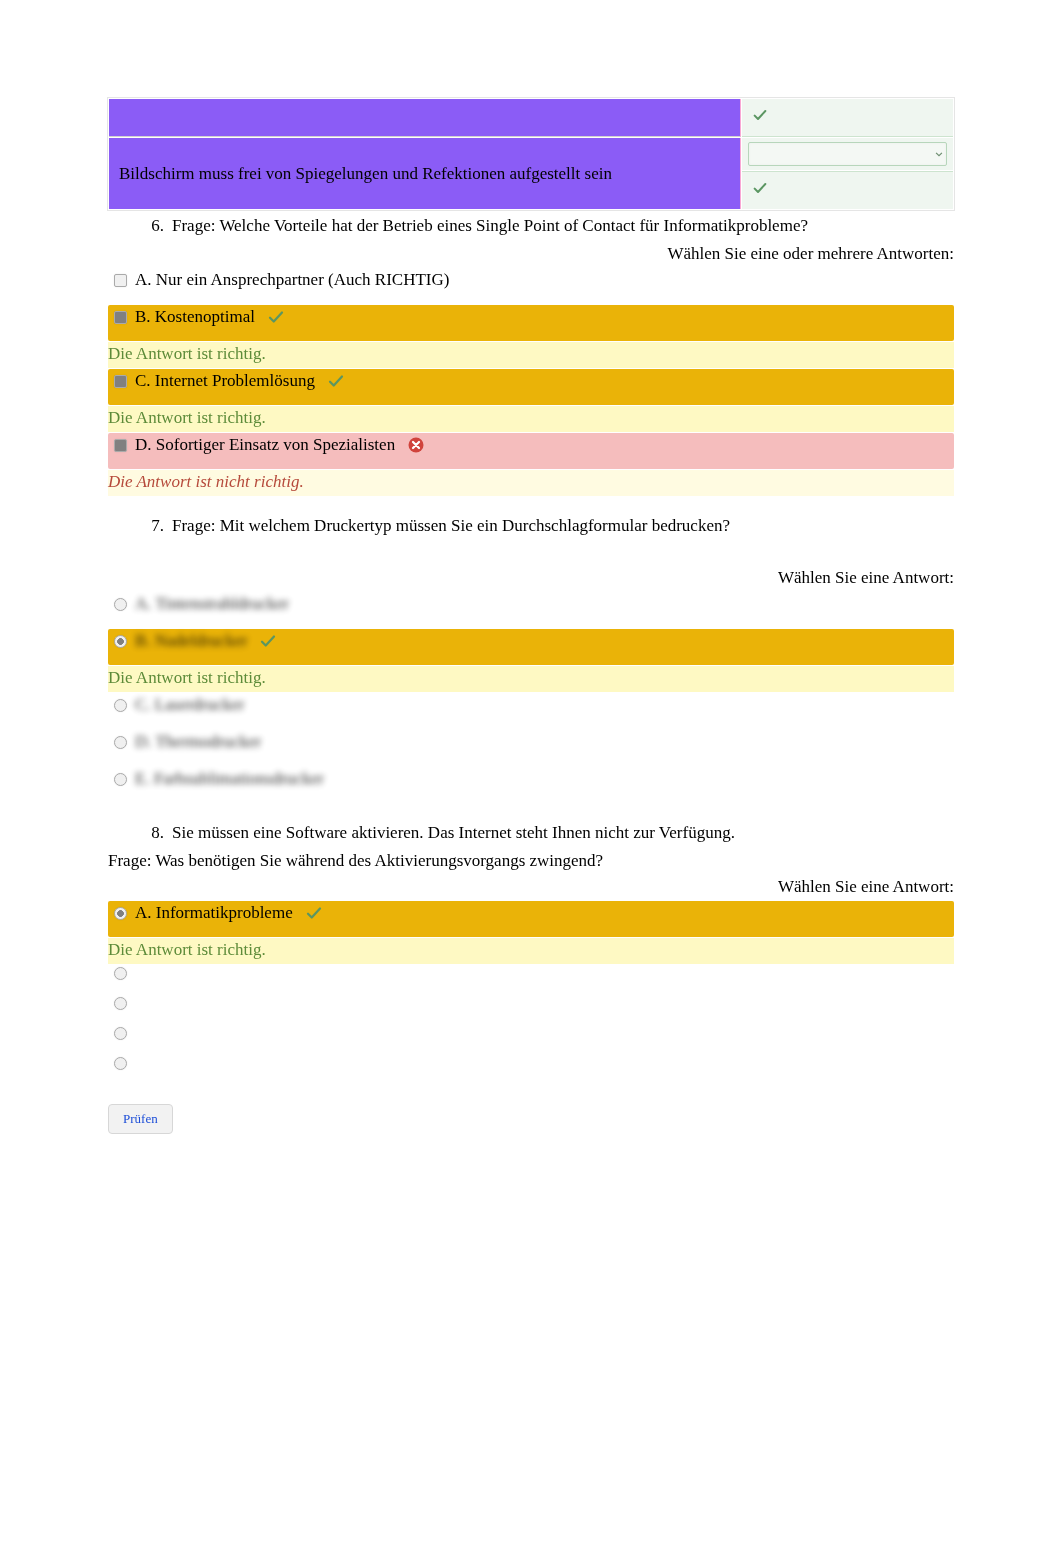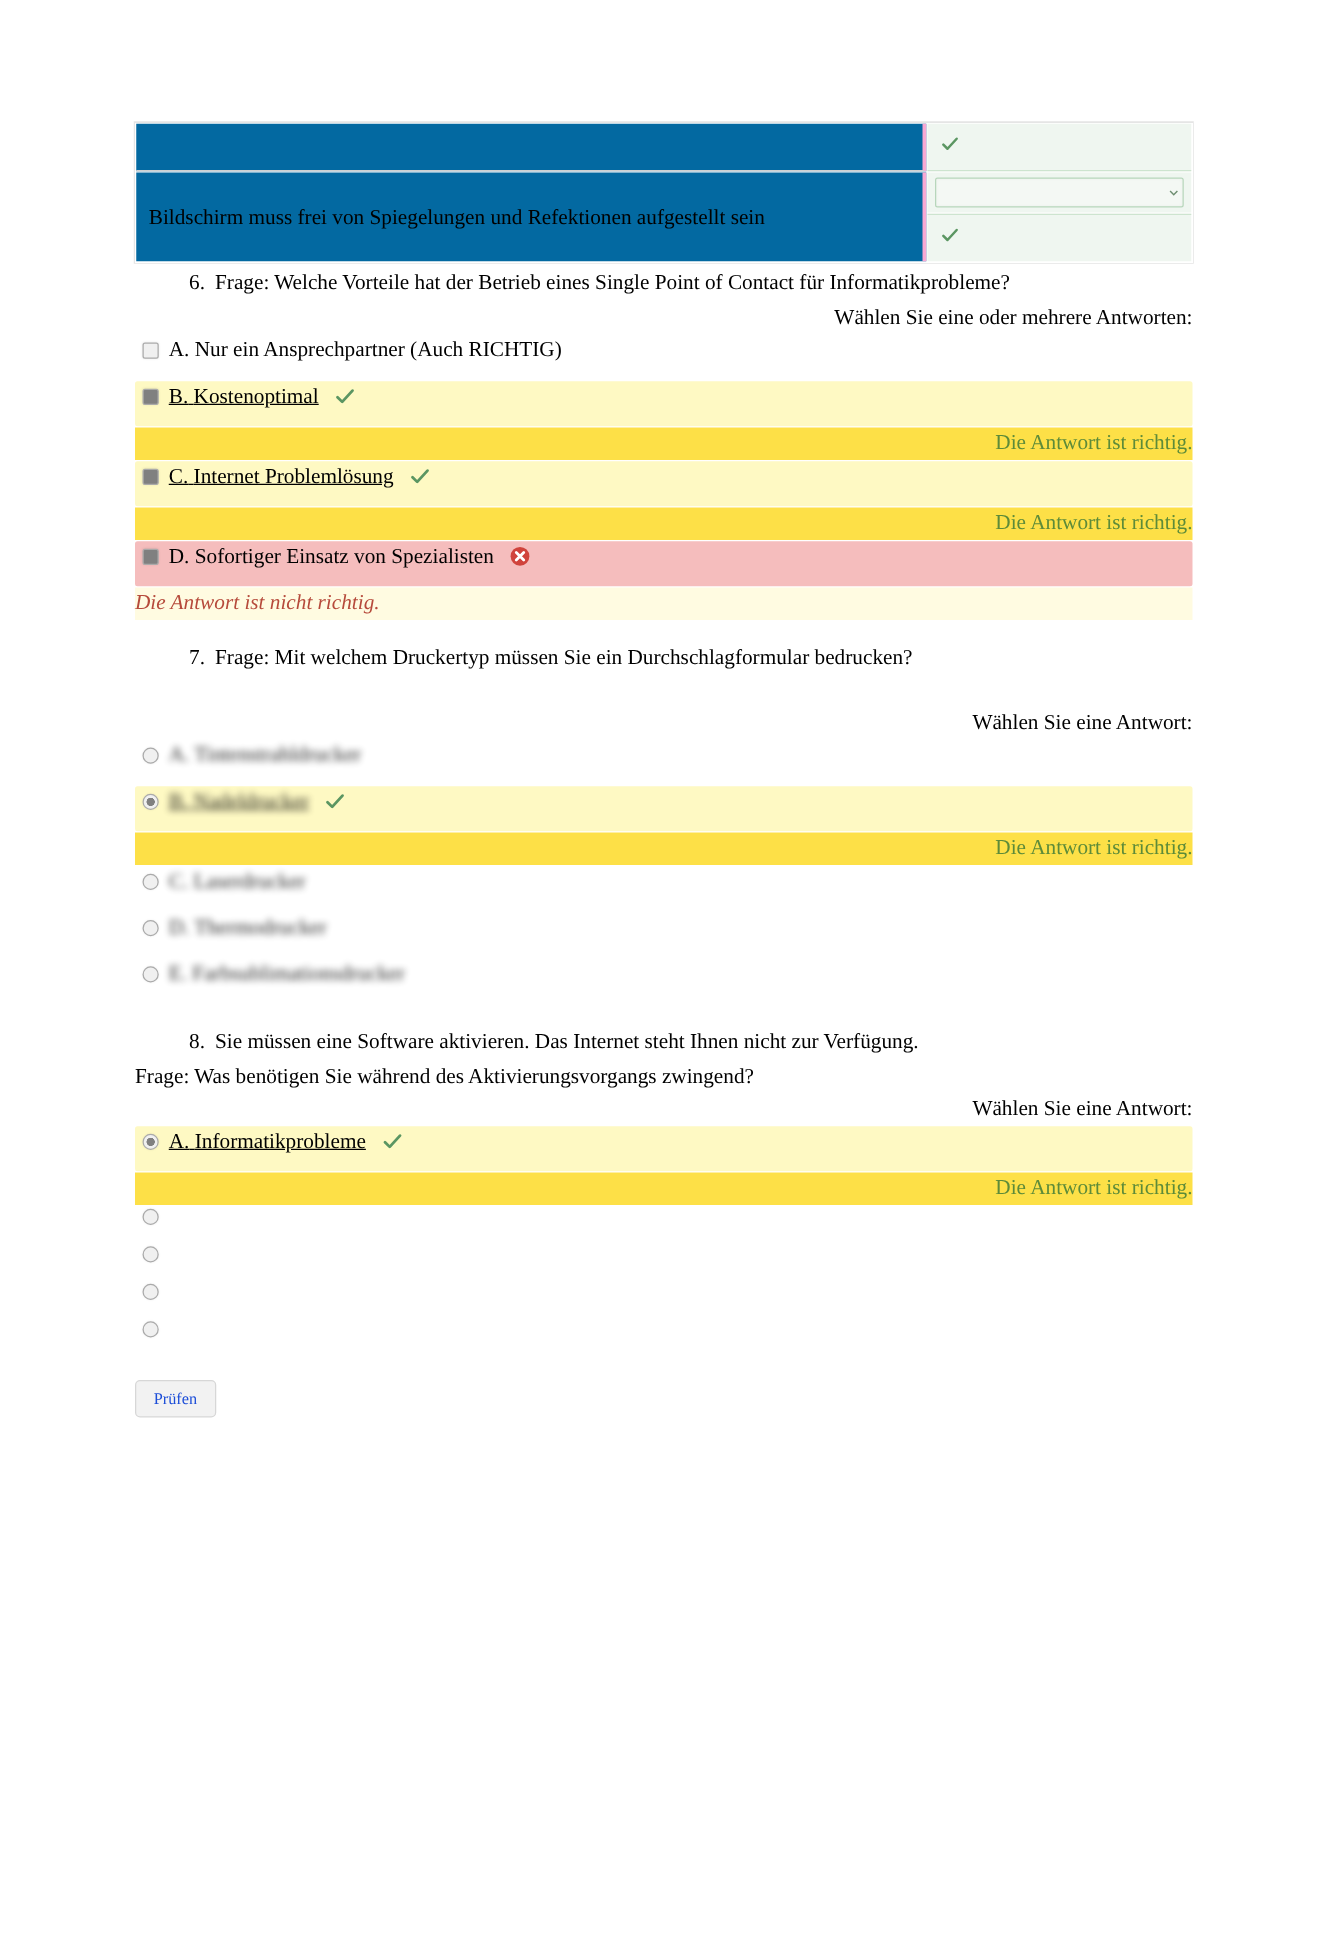--- a/index.html
+++ b/index.html
@@ -25,22 +25,22 @@
     box-shadow: 0 0 0 1px #e5e5e5;
     margin-bottom: 6px;
   }
   .match-table td {
     vertical-align: middle;
     padding: 8px 10px;
     box-sizing: border-box;
   }
   .mt-left {
     width: 75%;
-    background: #0369a1;
-    border-right: 3px solid #f9a8d4;
+    background: #8b5cf6;
+    border-right: 1px solid #f9a8d4;
   }
   .mt-left.top {
     border-bottom: 1px solid #d0d0d0;
     height: 38px;
   }
   .mt-left.bot {
     height: 52px;
   }
   .mt-right-col {
     width: 25%;
@@ -118,28 +118,28 @@
   .ans .cbox:checked  { background: #808080; }
   .ans .label {
     
   }
   .ans.blur .label { filter: blur(3px); opacity: .85; }
   .ans .status-icon {
     width: 18px; height: 18px;
     margin-left: 12px;
   }
 
-  .ans.green { background: #fef9c3; text-decoration: underline; }
+  .ans.green { background: #eab308; }
   .ans.red   { background: #f5bdbd; }
 
   .feedback {
     padding: 2px 0 4px 0;
     font-size: 17px;
   }
-  .feedback.correct   { color: #5d8b39; background: #fde047; text-align: right; }
+  .feedback.correct   { color: #5d8b39; background: #fef9c3; }
   .feedback.incorrect { color: #b64a3b; background: #fffbe1; font-style: italic; }
 
   
   .checkmark-icon, .cross-icon, .chevron svg { display: block; }
 
   
   .button-row {
     margin-top: 14px;
   }
   .btn {

